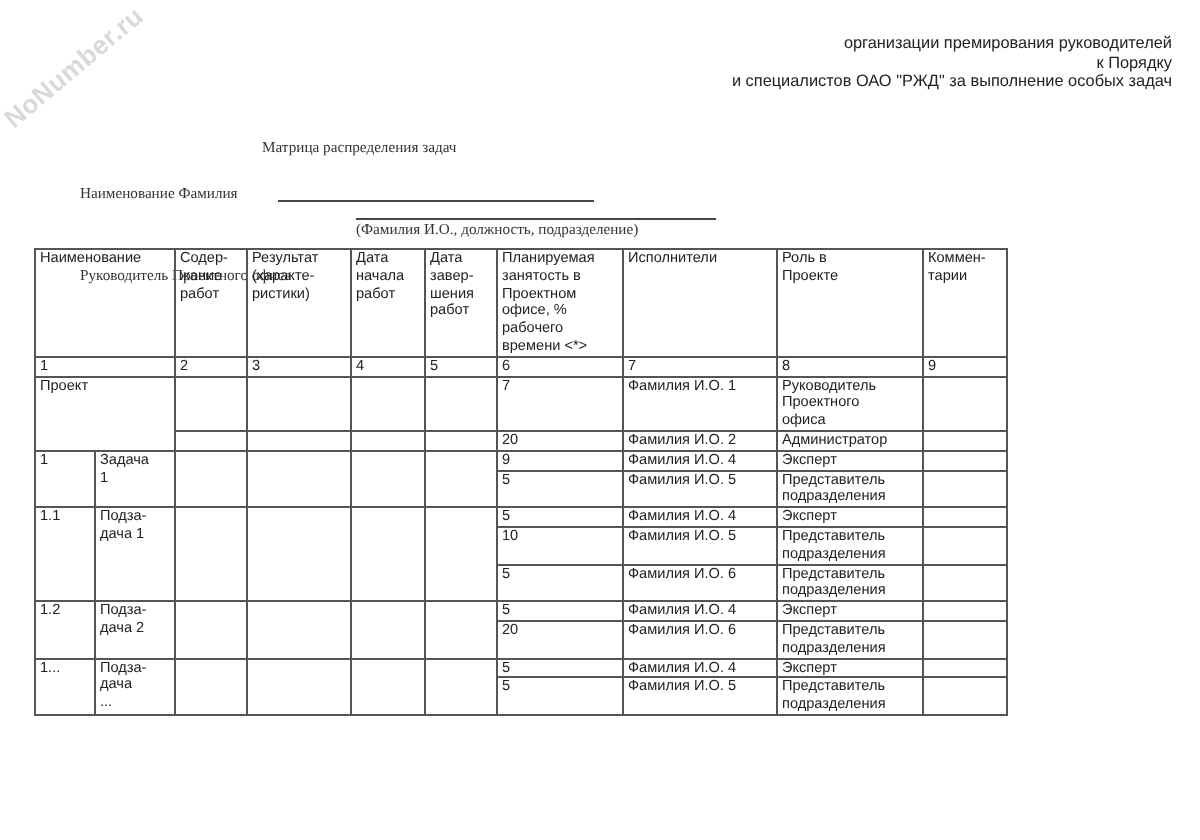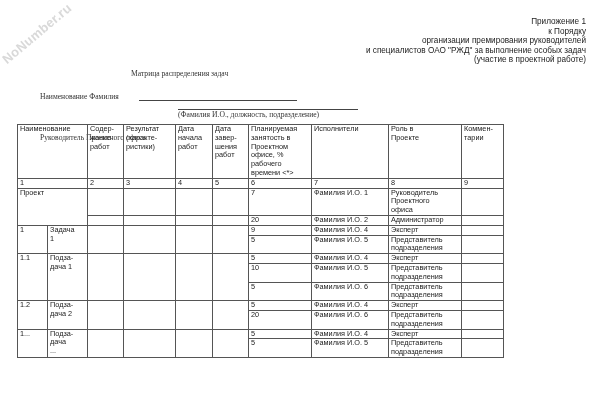--- a/index.html
+++ b/index.html
@@ -20,25 +20,23 @@
   .num td { height:8px; line-height:8px; }
   .r1 td { height:8px; }
   .r2 td { height:17px;margin-top:26px; }
 </style>
 </head>
 <body>
 
 <div class="watermark">NoNumber.ru</div>
 
 <div class="appendix">
-  <div>Приложение 1</div>
+  <div>организации премирования руководителей</div>
   <div>к Порядку</div>
-  <div>организации премирования руководителей</div>
   <div>и специалистов ОАО "РЖД" за выполнение особых задач</div>
-  <div>(участие в проектной работе)</div>
 </div>
 
 <div class="mono doc-title">Матрица распределения задач</div>
 <div class="mono proj-name">Наименование Фамилия</div>
 <div class="line l1"></div>
 <div class="mono proj-head">Руководитель Проектного офиса</div>
 <div class="line l2"></div>
 <div class="mono hint" style="top:110px;">(Фамилия И.О., должность, подразделение)</div>
 
 <table class="matrix">

